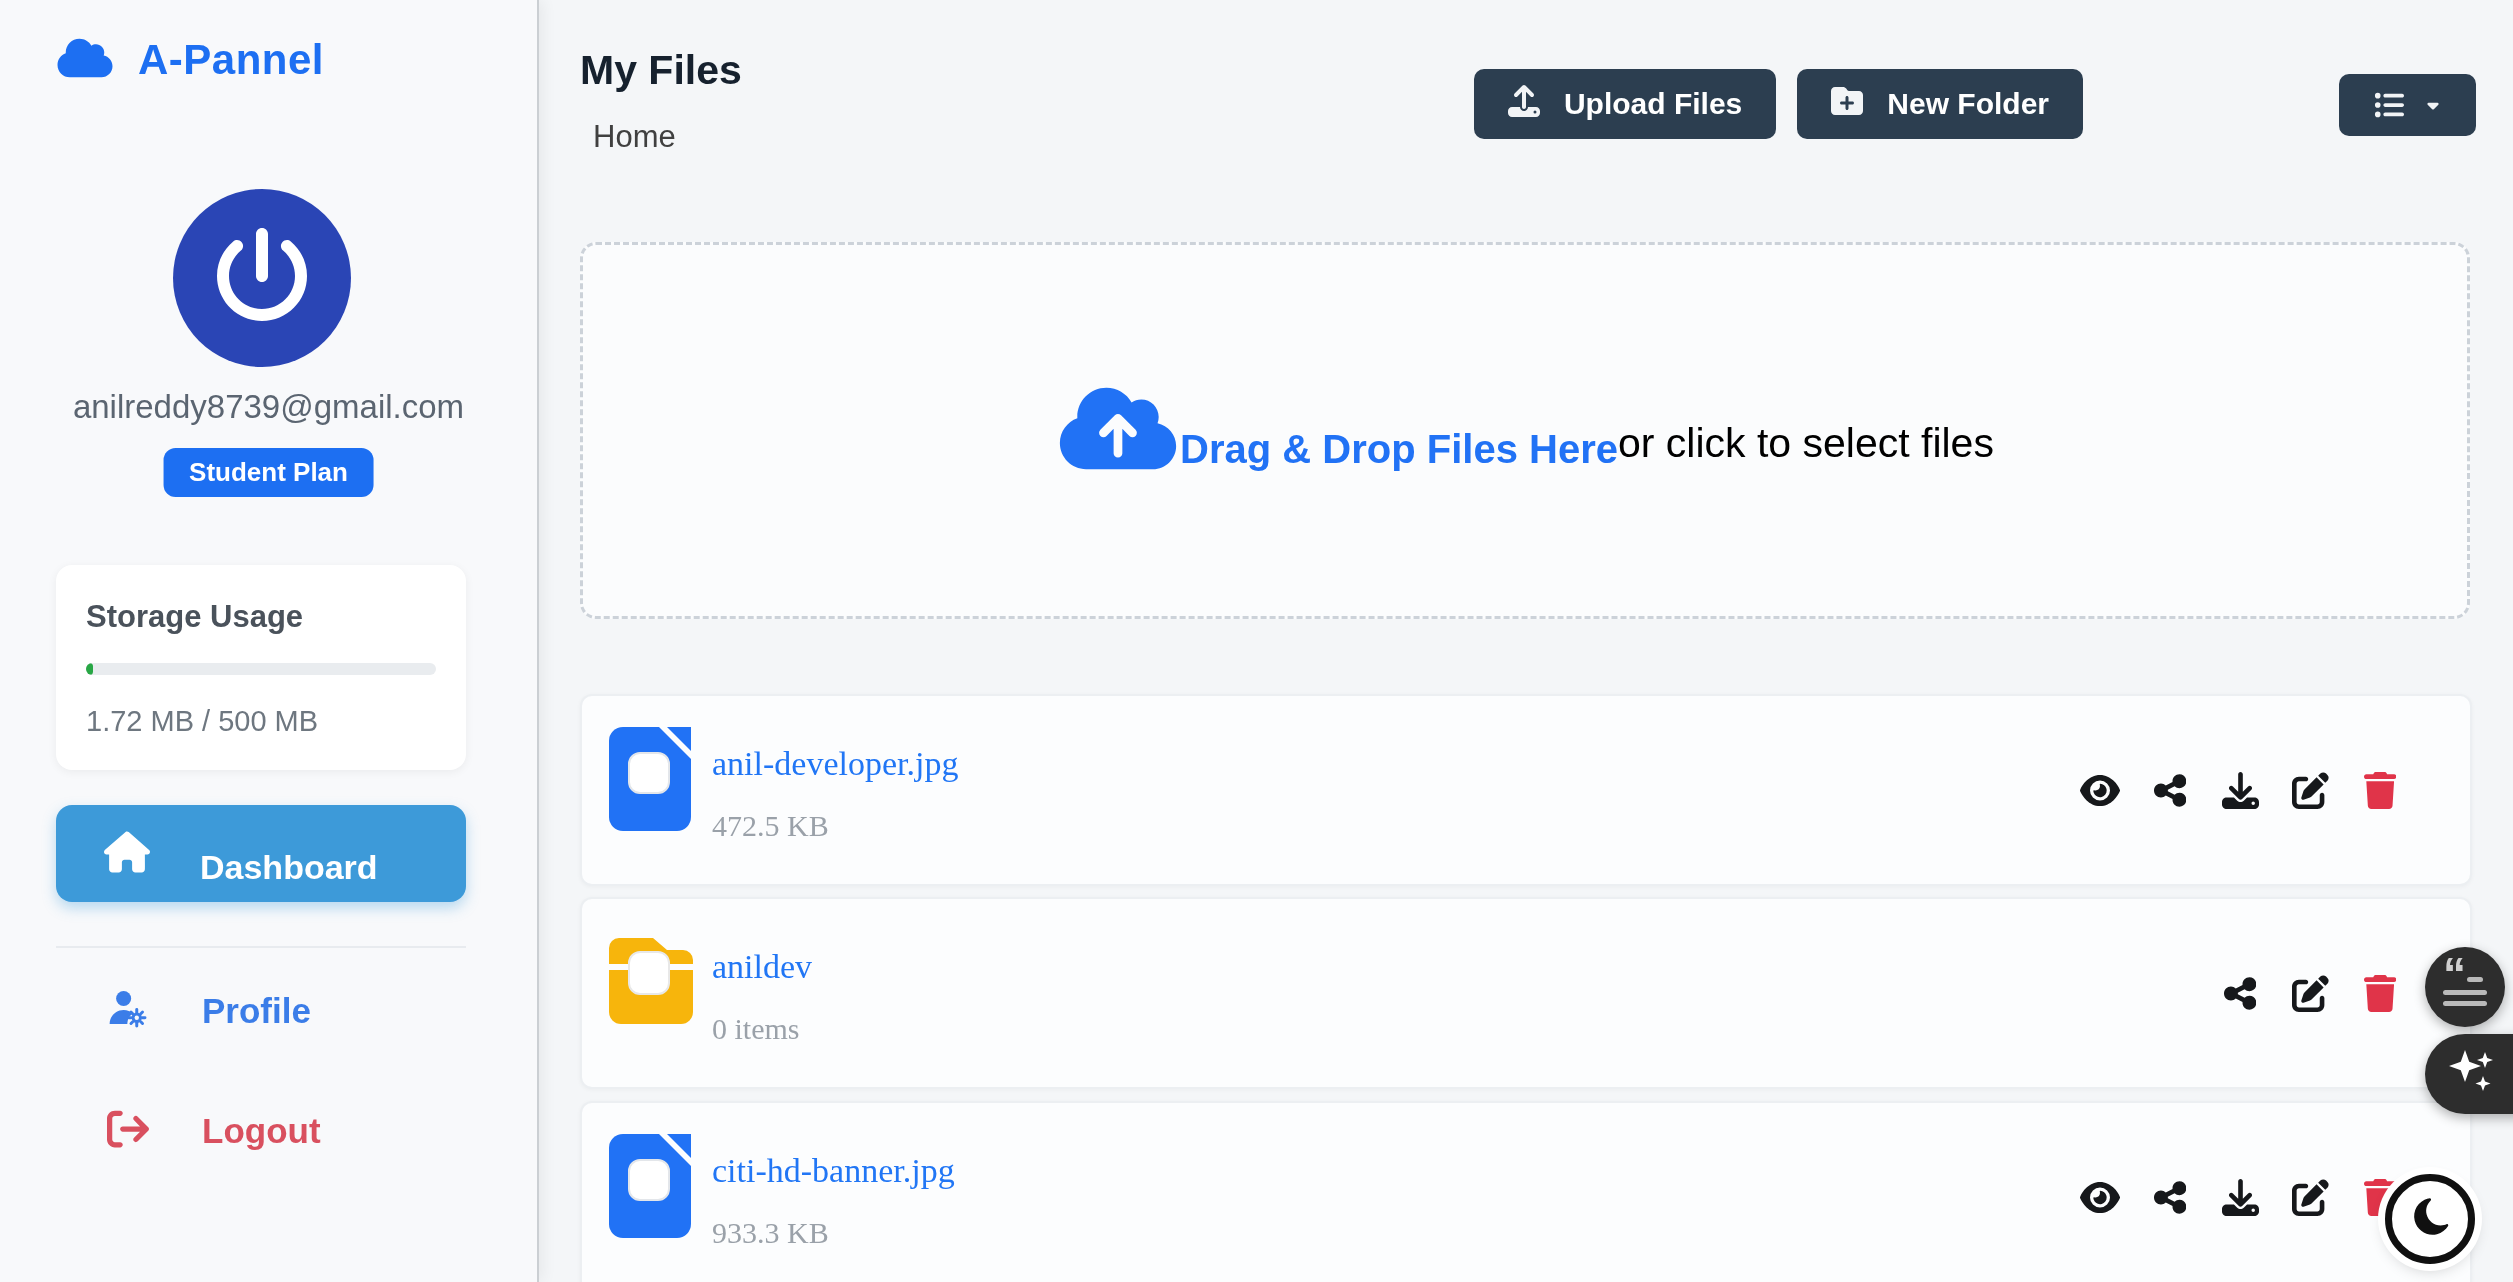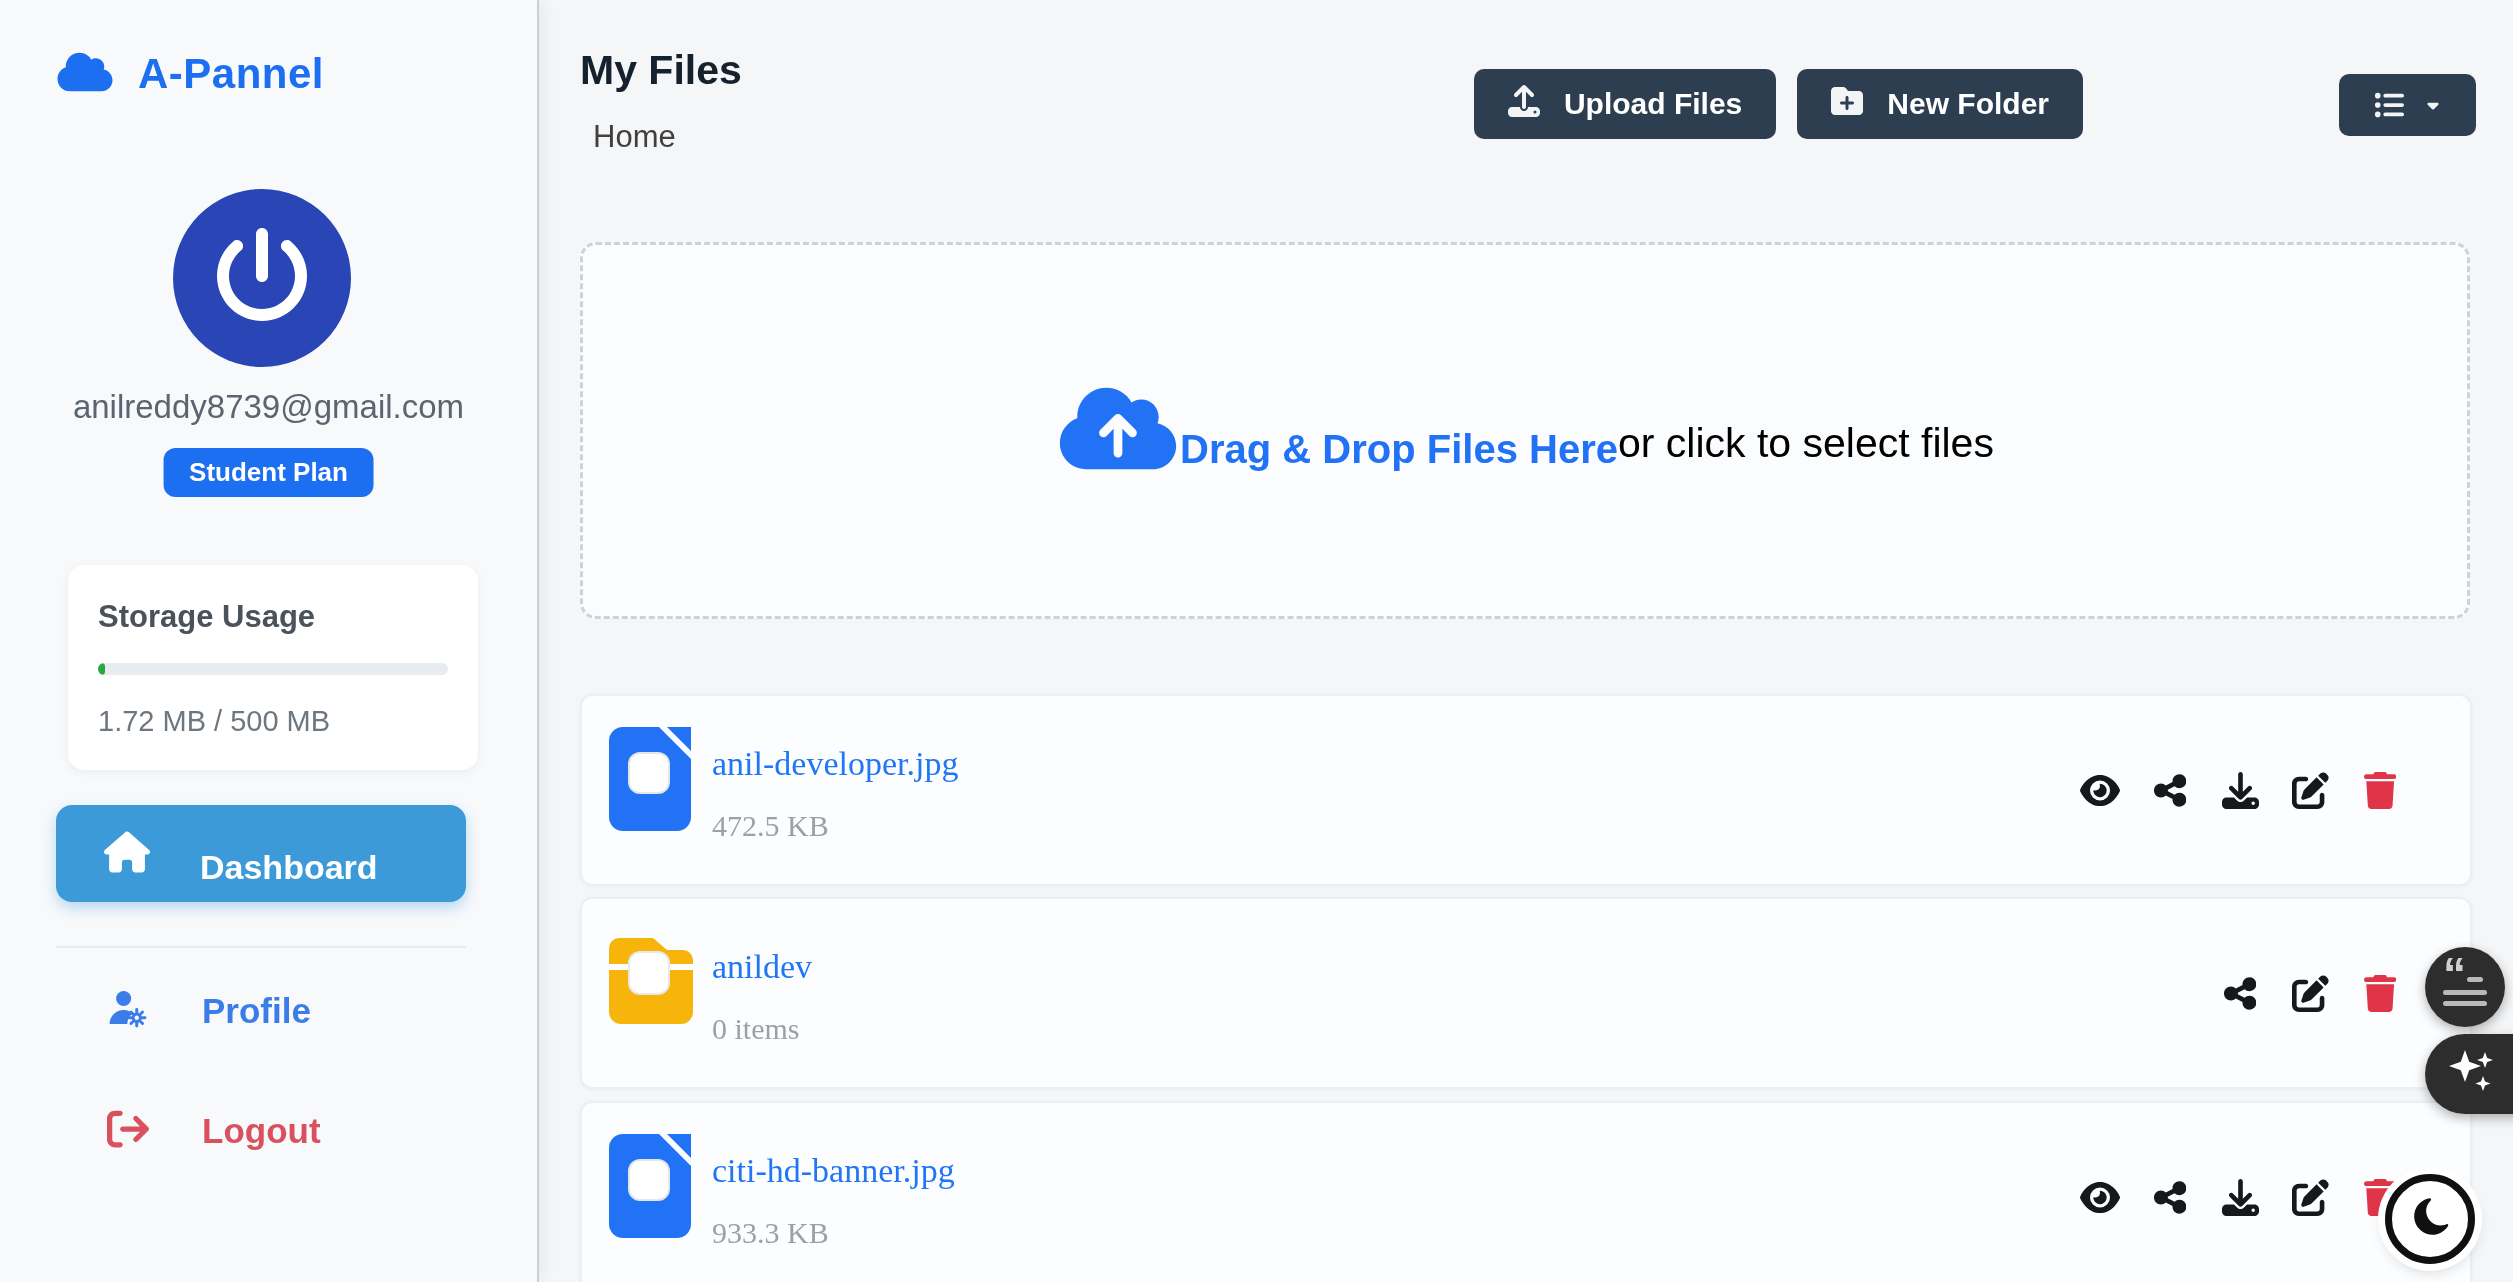--- a/index.html
+++ b/index.html
@@ -2,30 +2,30 @@
 <html><head>
 <meta charset="utf-8">
 <style>
   html,body{margin:0;padding:0;}
   body{font-family:"Liberation Sans","DejaVu Sans",sans-serif;background:#f4f6f8;}
   #app{position:relative;width:2513px;height:1282px;overflow:hidden;background:#f4f6f8;}
 
   
   .sidebar{position:absolute;left:0;top:0;width:537px;height:1282px;background:#f8f9fb;
            border-right:2px solid rgba(120,128,138,.35);box-shadow:4px 0 14px rgba(0,0,0,.06);z-index:5;}
-  .logo{position:absolute;left:56px;top:50px;display:flex;align-items:center;gap:24px;}
+  .logo{position:absolute;left:56px;top:36px;display:flex;align-items:center;gap:24px;}
   .logo svg{width:58px;height:44px;}
   .logo-text{font-size:42px;font-weight:bold;color:#1d6ff2;letter-spacing:.5px;}
   .avatar{position:absolute;left:173px;top:189px;width:178px;height:178px;border-radius:50%;
           background:#2a45b5;display:flex;align-items:center;justify-content:center;}
   .avatar svg{width:96px;height:96px;}
   .email{position:absolute;left:0;top:388px;width:537px;text-align:center;font-size:33px;color:#5b6571;}
   .badge{position:absolute;left:50%;transform:translateX(-50%);top:448px;background:#1d6ff2;color:#fff;
          font-size:26px;font-weight:bold;padding:9px 26px;border-radius:12px;white-space:nowrap;}
-  .storage-card{position:absolute;left:68px;top:565px;width:410px;box-sizing:border-box;background:#fff;
+  .storage-card{position:absolute;left:56px;top:565px;width:410px;box-sizing:border-box;background:#fff;
                 border-radius:16px;padding:34px 30px 32px 30px;box-shadow:0 2px 10px rgba(0,0,0,.06);}
   .storage-title{font-size:31px;font-weight:bold;color:#4a525b;}
   .progress-track{margin-top:28px;height:12px;background:#e9ecef;border-radius:6px;overflow:hidden;}
   .progress-fill{height:100%;background:#28a745;border-radius:6px;width:2%;}
   .storage-value{margin-top:30px;font-size:29px;color:#6e7780;}
   .nav-active{position:absolute;left:56px;top:805px;width:410px;height:97px;box-sizing:border-box;background:#3d9ad9;
               border-radius:16px;display:flex;align-items:center;padding-left:48px;gap:50px;cursor:pointer;
               box-shadow:0 6px 14px rgba(61,154,217,.35);}
   .nav-active svg{width:46px;height:42px;}
   .nav-active .nav-label{color:#fff;font-size:34px;font-weight:bold;margin-top:28px;}

